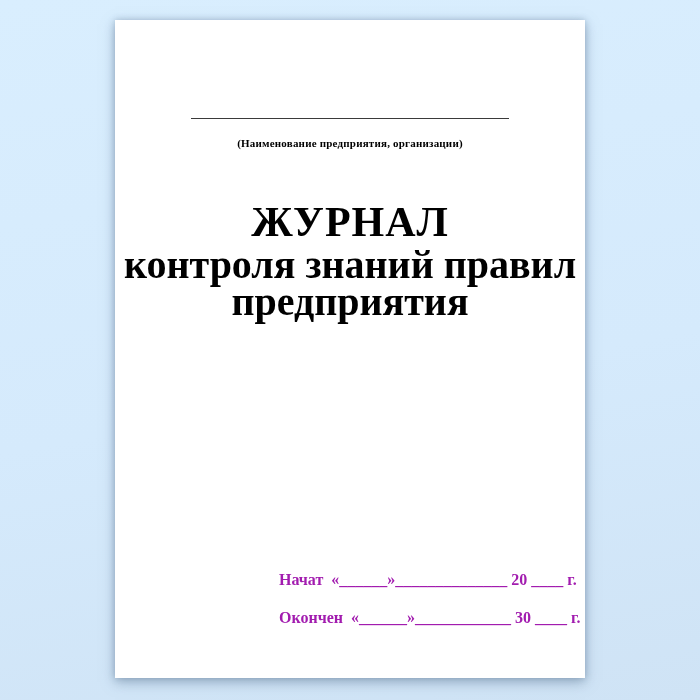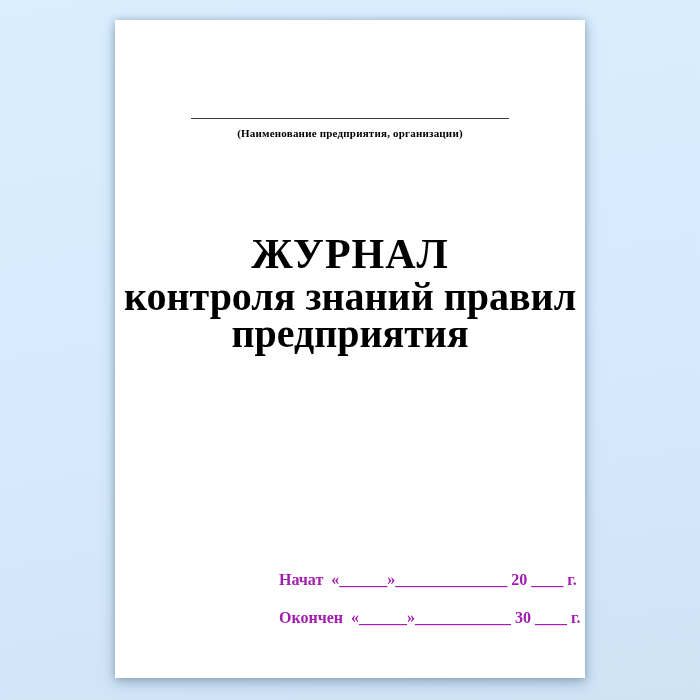--- a/index.html
+++ b/index.html
@@ -34,34 +34,33 @@
     right: 0;
     text-align: center;
   }
   .org-line {
     width: 318px;
     margin: 0 auto;
     height: 0;
     border-bottom: 1.4px solid #3a3a3a;
   }
   .org-caption {
-    margin-top: 8px;
+    margin-top: 18px;
     font-size: 11px;
     font-weight: bold;
     color: #000000;
     letter-spacing: 0.2px;
   }
   .title-block {
     position: absolute;
     top: 179px;
     left: 0;
     right: 0;
     text-align: center;
     color: #000000;
-    margin-top: 32px;
   }
   .main-title {
     margin: 0;
     font-size: 42px;
     line-height: 46px;
     font-weight: bold;
     letter-spacing: 1px;
   }
   .subtitle {
     margin: 2px 0 0 0;

